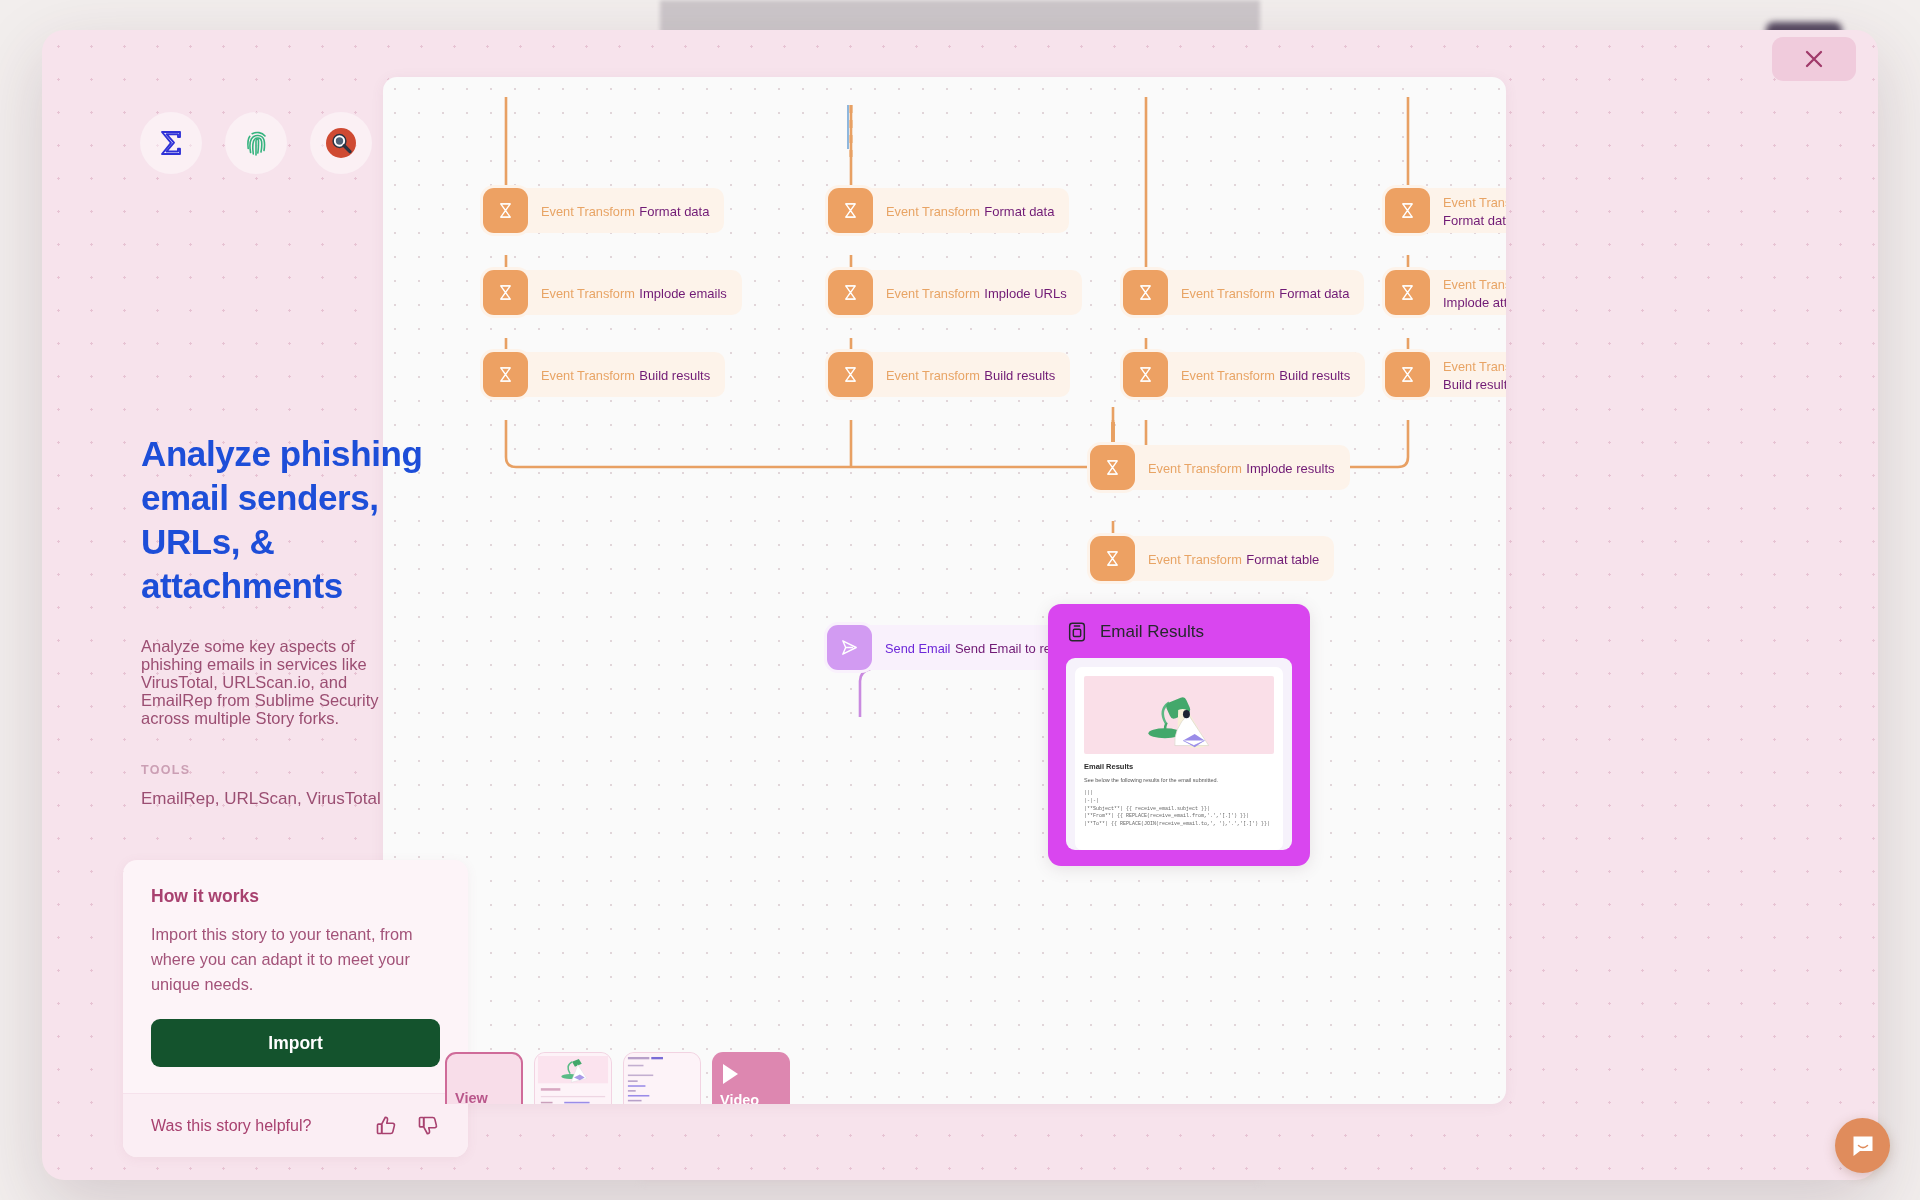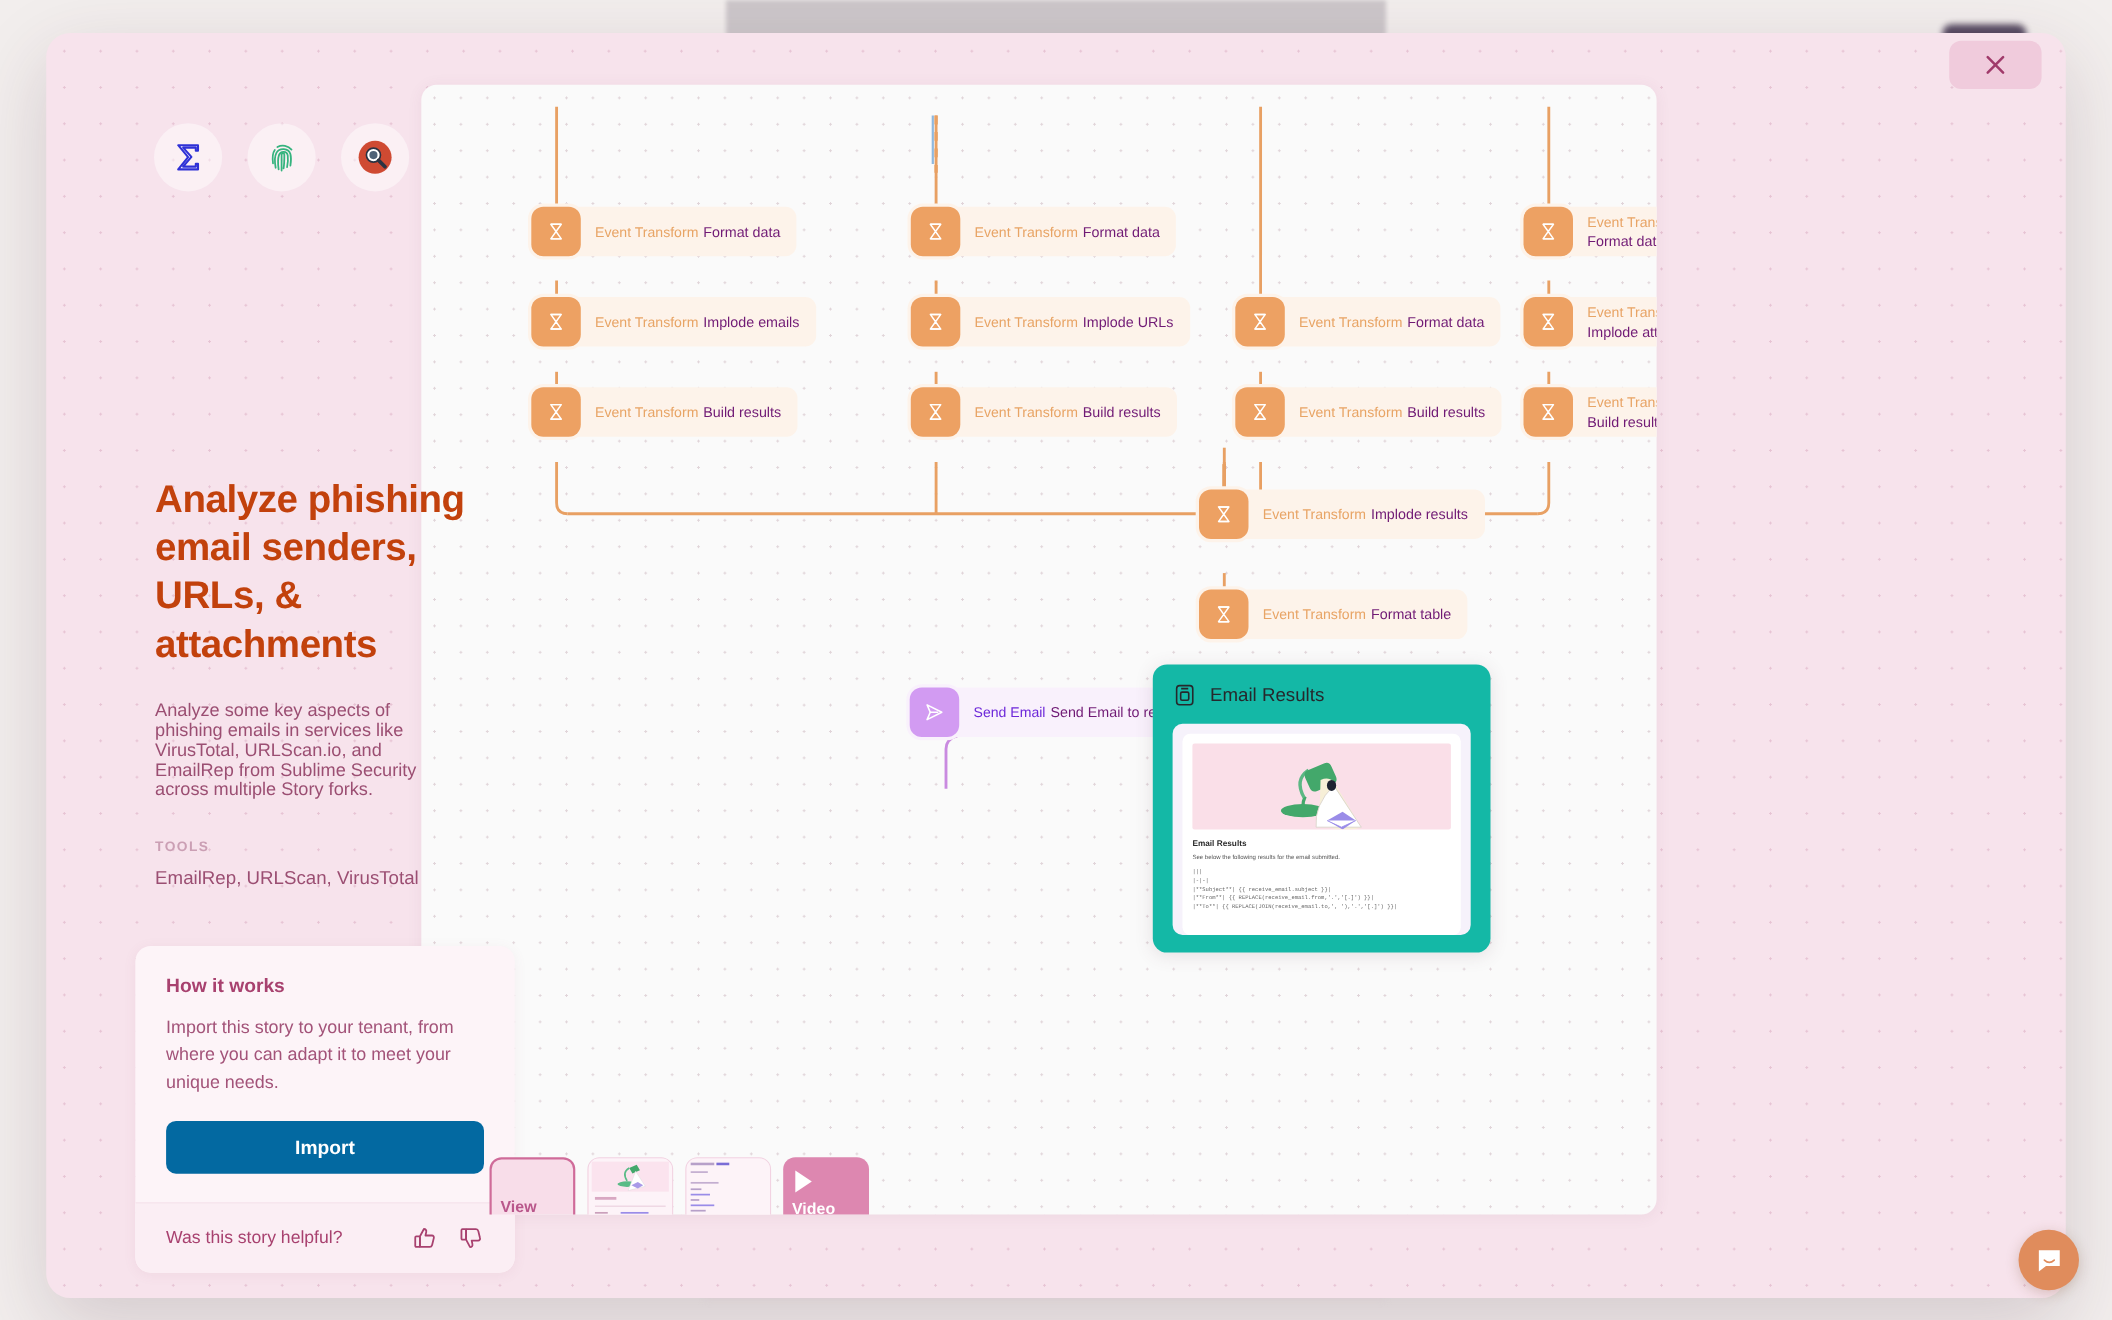--- a/index.html
+++ b/index.html
@@ -55,21 +55,21 @@
   }
   .tool-icons { display: flex; gap: 23px; margin-left: 43px; margin-top: 30px; }
   .tool-ic {
     width: 62px; height: 62px; border-radius: 50%;
     background: rgba(255,255,255,.45);
     display: flex; align-items: center; justify-content: center;
   }
   .headline {
     margin-top: 258px; margin-left: 44px;
     font-size: 35px; line-height: 44px; font-weight: bold;
-    color: #c2410c; letter-spacing: -.4px; max-width: 300px;
+    color: #1d4ed8; letter-spacing: -.4px; max-width: 300px;
   }
   .subtext {
     margin-top: 29px; margin-left: 44px; max-width: 268px;
     font-size: 16.5px; line-height: 18px; color: #9b4e72;
   }
   .tools-label {
     margin-top: 36px; margin-left: 44px;
     font-size: 12.5px; letter-spacing: 1.3px; color: #cb9fb4; font-weight: bold;
   }
   .tools-val {
@@ -80,21 +80,21 @@
   .how-card {
     position: absolute; left: 26px; top: 778px; width: 345px;
     background: #fdf4f8; border-radius: 14px; overflow: hidden;
     box-shadow: 0 2px 12px rgba(150,80,110,.07);
   }
   .how-body { padding: 26px 28px 26px 28px; }
   .how-title { font-size: 17.5px; font-weight: bold; color: #a8416f; }
   .how-text { margin-top: 15px; font-size: 16.3px; line-height: 25px; color: #a35379; }
   .import-btn {
     margin-top: 22px; height: 48px; width: 100%;
-    background: #0369a1; border: none; border-radius: 9px;
+    background: #14532d; border: none; border-radius: 9px;
     color: #fff; font-size: 17.5px; font-weight: bold; cursor: pointer;
     font-family: "Liberation Sans", sans-serif;
   }
   .how-foot {
     border-top: 1px solid #f6e2ec;
     background: #fbeef4;
     padding: 20px 28px; display: flex; align-items: center; justify-content: space-between;
   }
   .how-foot-label { font-size: 16px; color: #a8416f; }
   .thumbs { display: flex; gap: 19px; }
@@ -129,22 +129,22 @@
   }
   .node .labels { margin-left: 13px; line-height: 1.12; }
   .node .kind { font-size: 12.8px; color: #e8a465; font-weight: 500; white-space: nowrap; }
   .node .name { font-size: 13px; color: #701a75; margin-top: 2px; white-space: nowrap; }
   .node.email { background: #f9f1fc; }
   .node.email .badge { background: #d29bf2; box-shadow: 0 0 0 3px #f9f1fc; }
   .node.email .kind { color: #6d28d9; }
 
   
   .result-card {
-    position: absolute; left: 665px; top: 527px; width: 307px; height: 262px;
-    background: #14b8a6; border-radius: 13px; z-index: 6;
+    position: absolute; left: 665px; top: 527px; width: 262px; height: 262px;
+    background: #d946ef; border-radius: 13px; z-index: 6;
     box-shadow: 0 3px 16px rgba(90,60,80,.13);
     overflow: hidden;
   }
   .rc-head { display: flex; align-items: center; gap: 12px; padding: 17px 18px 0 18px; }
   .rc-title { font-size: 17px; color: #26282c; }
   .rc-frame {
     margin: 15px 18px 0 18px; height: 192px; background: #f6f2fb;
     border-radius: 9px; padding: 9px 9px 0 9px;
   }
   .rc-inner {

